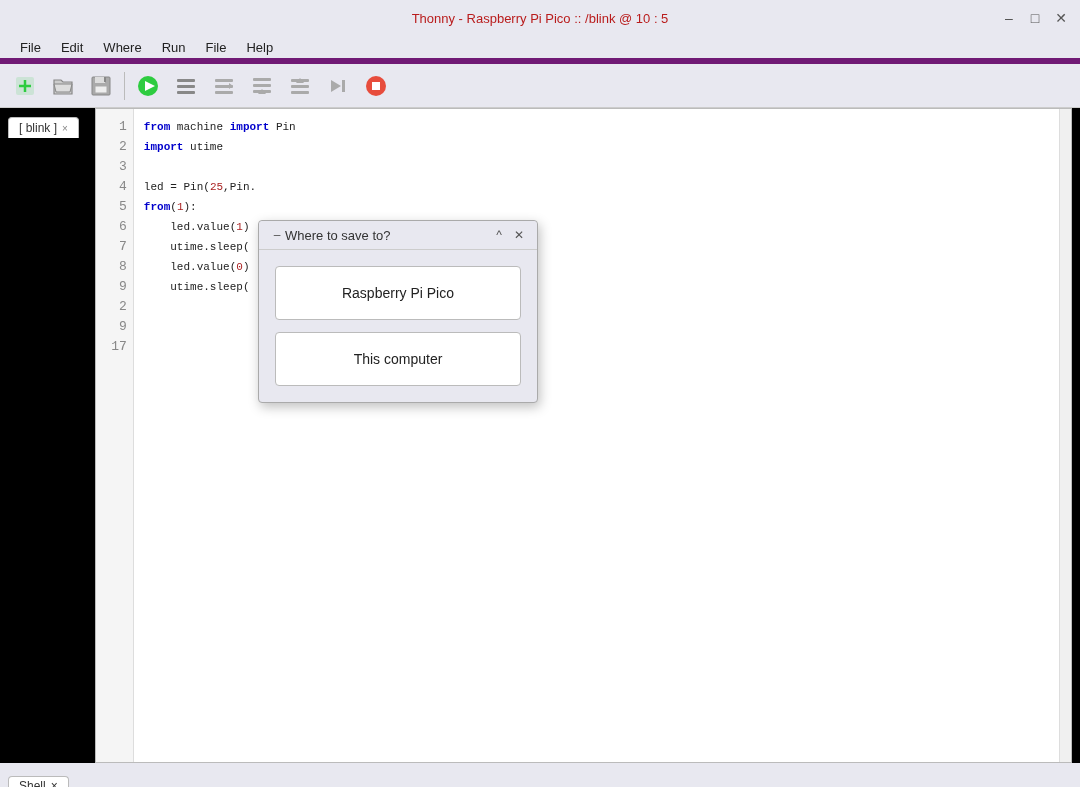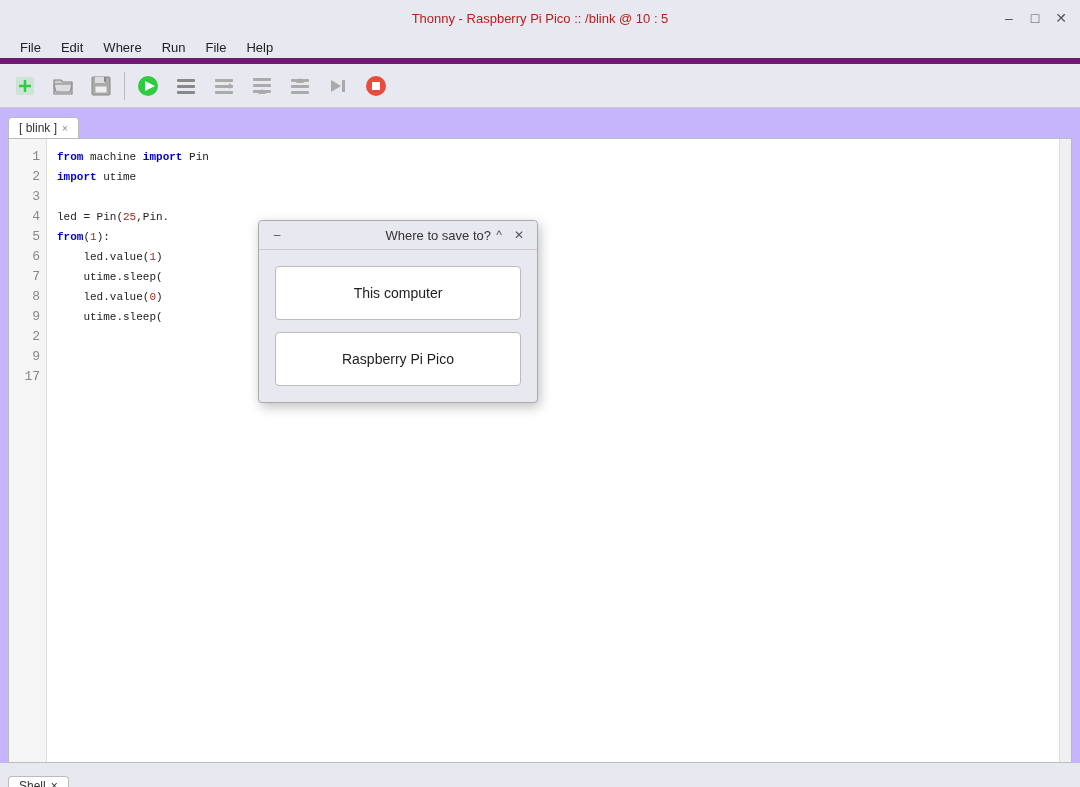--- a/index.html
+++ b/index.html
@@ -87,23 +87,23 @@
     .tb-btn.dark { color: #555; }
     .tb-sep {
       width: 1px;
       height: 28px;
       background: #bbb;
       margin: 0 2px;
     }
 
     
     #editor-container {
-      background: #c4b5fd;
-      display: flex;
-      flex-direction: column;
+      background: #000000;
+      display: flex;
+      flex-direction: row;
       height: calc(787px - 36px - 28px - 44px - 24px);
     }
 
     
     #tab-bar {
       display: flex;
       align-items: flex-end;
       padding: 4px 8px 0;
       height: 30px;
     }
@@ -218,21 +218,21 @@
       justify-content: space-between;
       padding: 6px 10px;
       background: #e8e8f0;
       border-bottom: 1px solid #ccc;
       border-radius: 4px 4px 0 0;
     }
     #dialog-titlebar .dialog-title {
       font-size: 13px;
       color: #333;
       flex: 1;
-      text-align: right;
+      text-align: left;
     }
     .dialog-win-btn {
       font-size: 12px;
       color: #555;
       cursor: pointer;
       width: 16px;
       height: 16px;
       display: flex;
       align-items: center;
       justify-content: center;
@@ -401,17 +401,17 @@
   <div id="save-dialog">
     <div id="dialog-titlebar">
       <div class="dialog-win-btn">–</div>
       <span class="dialog-title">Where to save to?</span>
       <div style="display:flex; gap:4px;">
         <div class="dialog-win-btn">^</div>
         <div class="dialog-win-btn">✕</div>
       </div>
     </div>
     <div id="dialog-body">
+      <button class="dialog-option-btn">Raspberry Pi Pico</button>
       <button class="dialog-option-btn">This computer</button>
-      <button class="dialog-option-btn">Raspberry Pi Pico</button>
     </div>
   </div>
 </div>
 
 </body></html>

